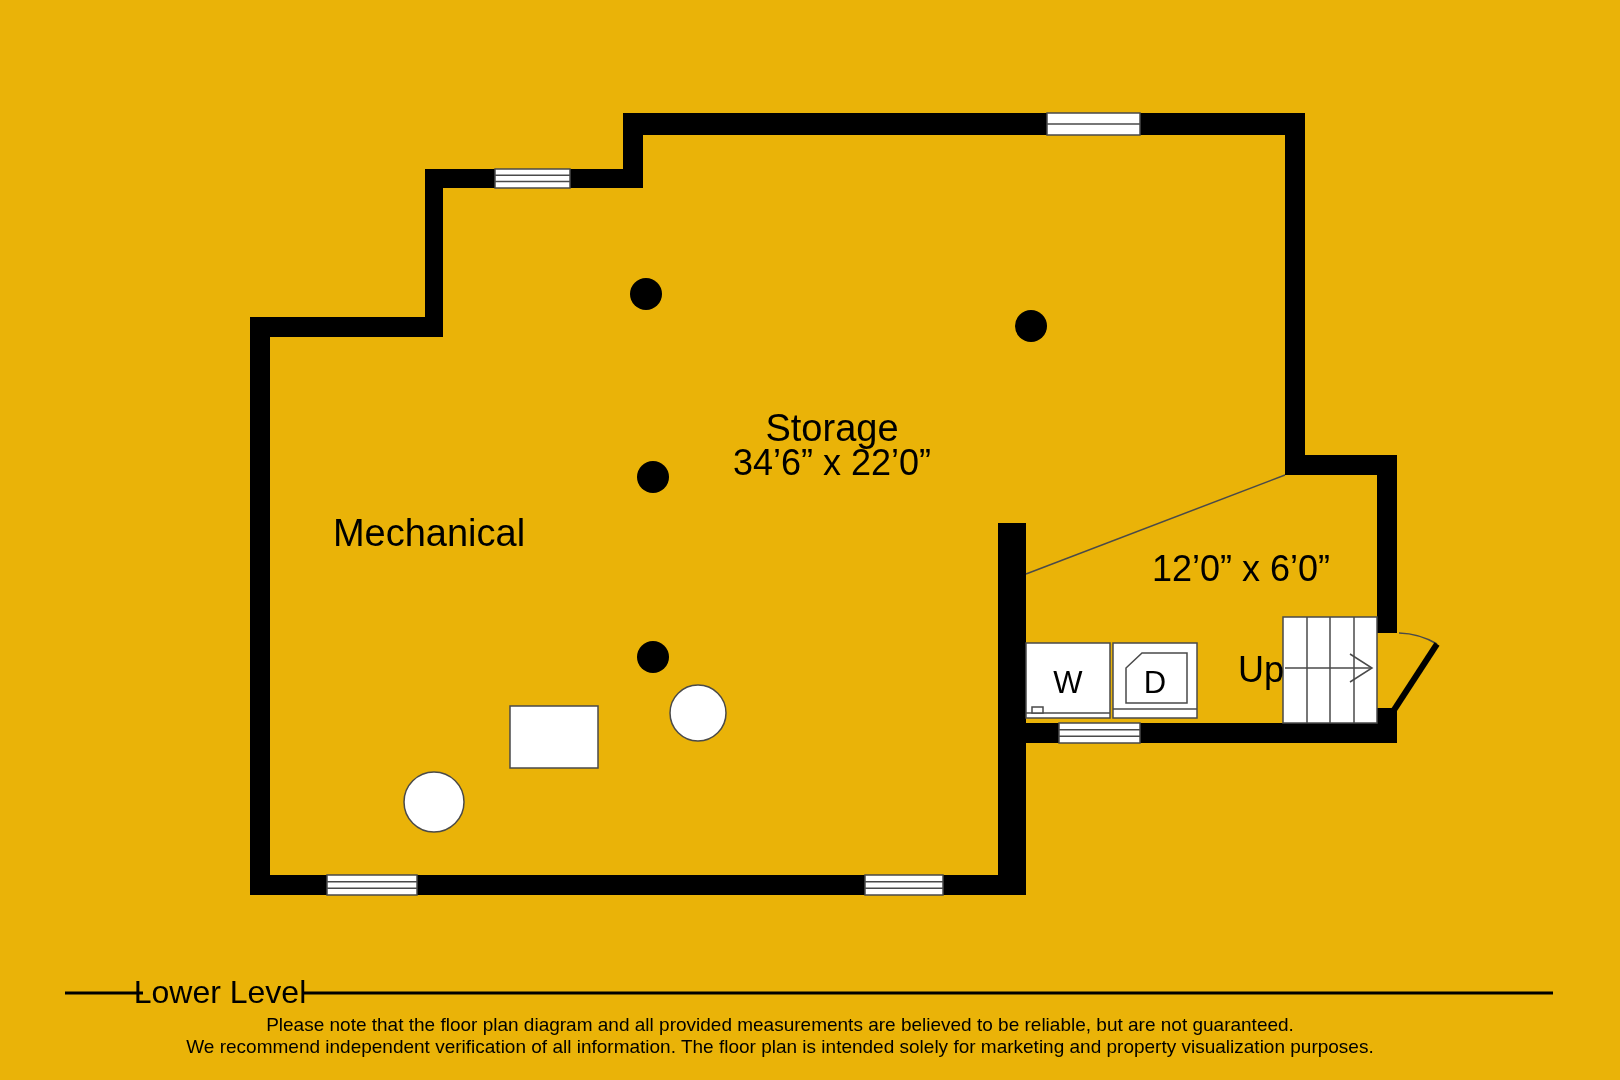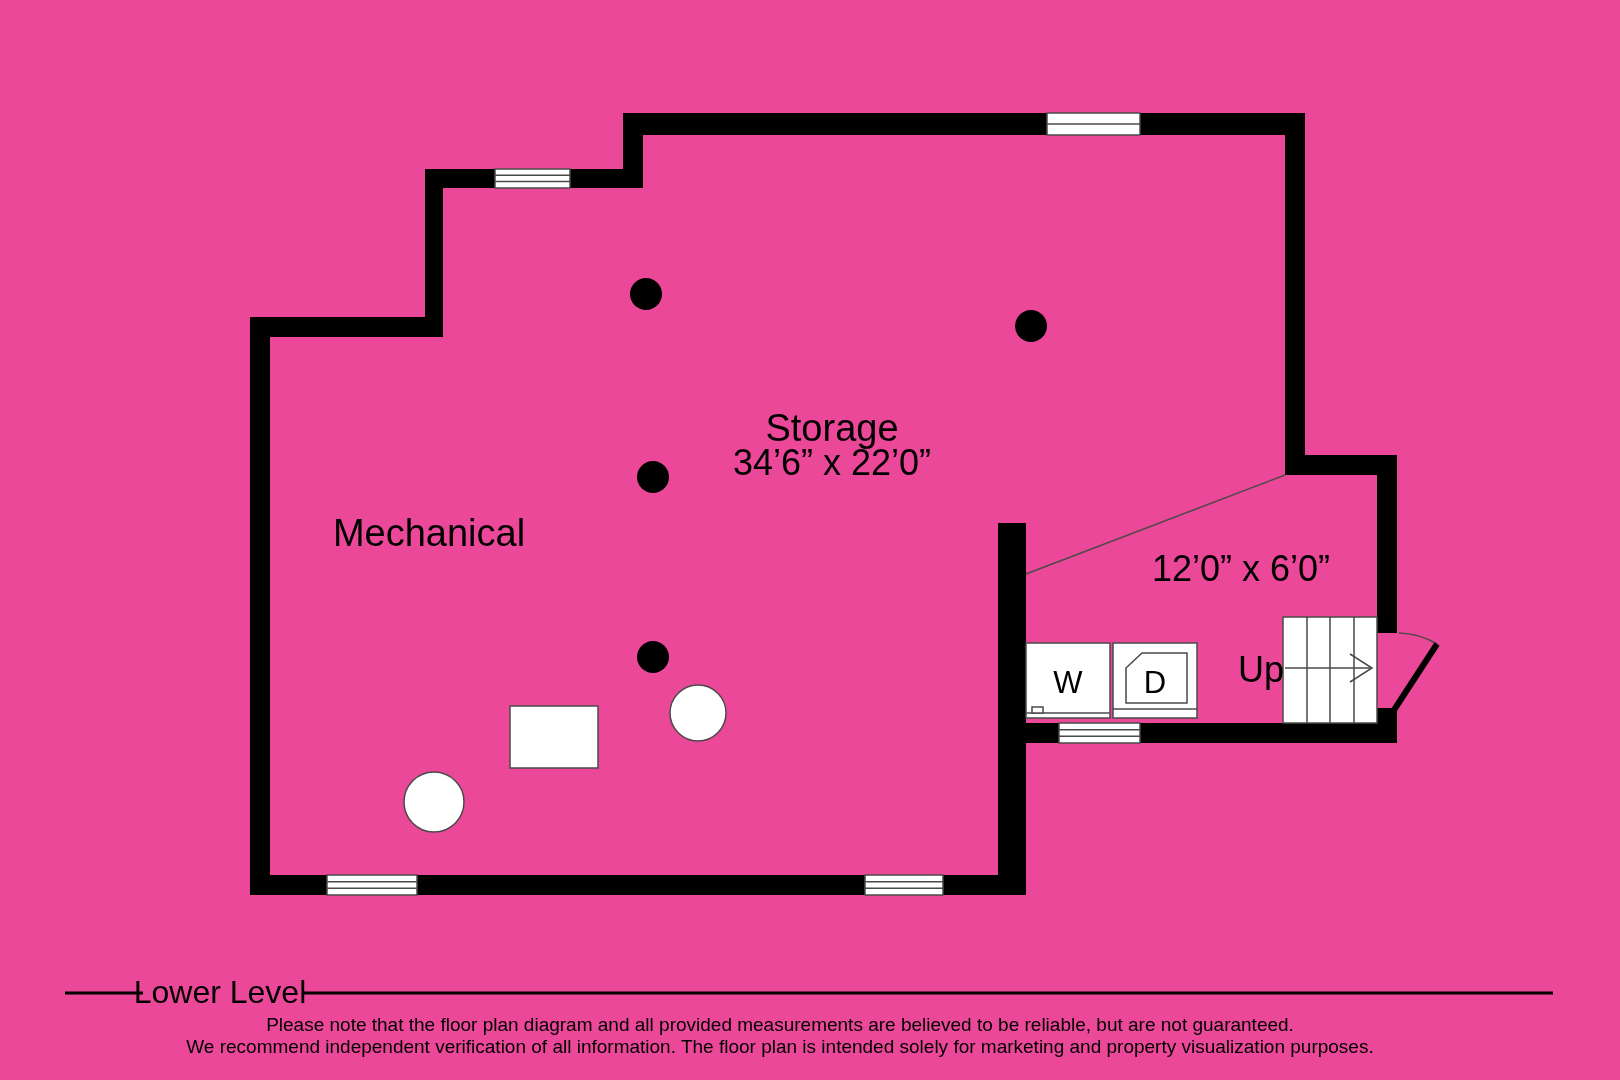--- a/index.html
+++ b/index.html
@@ -4,21 +4,21 @@
 <style>
   html, body {
     margin: 0;
     padding: 0;
     background: #ffffff;
   }
   .stage {
     position: relative;
     width: 1620px;
     height: 1080px;
-    background: #ec4899;
+    background: #eab308;
     overflow: hidden;
   }
   svg {
     display: block;
     width: 1620px;
     height: 1080px;
   }
   .label-font {
     font-family: "Liberation Sans", sans-serif;
   }

